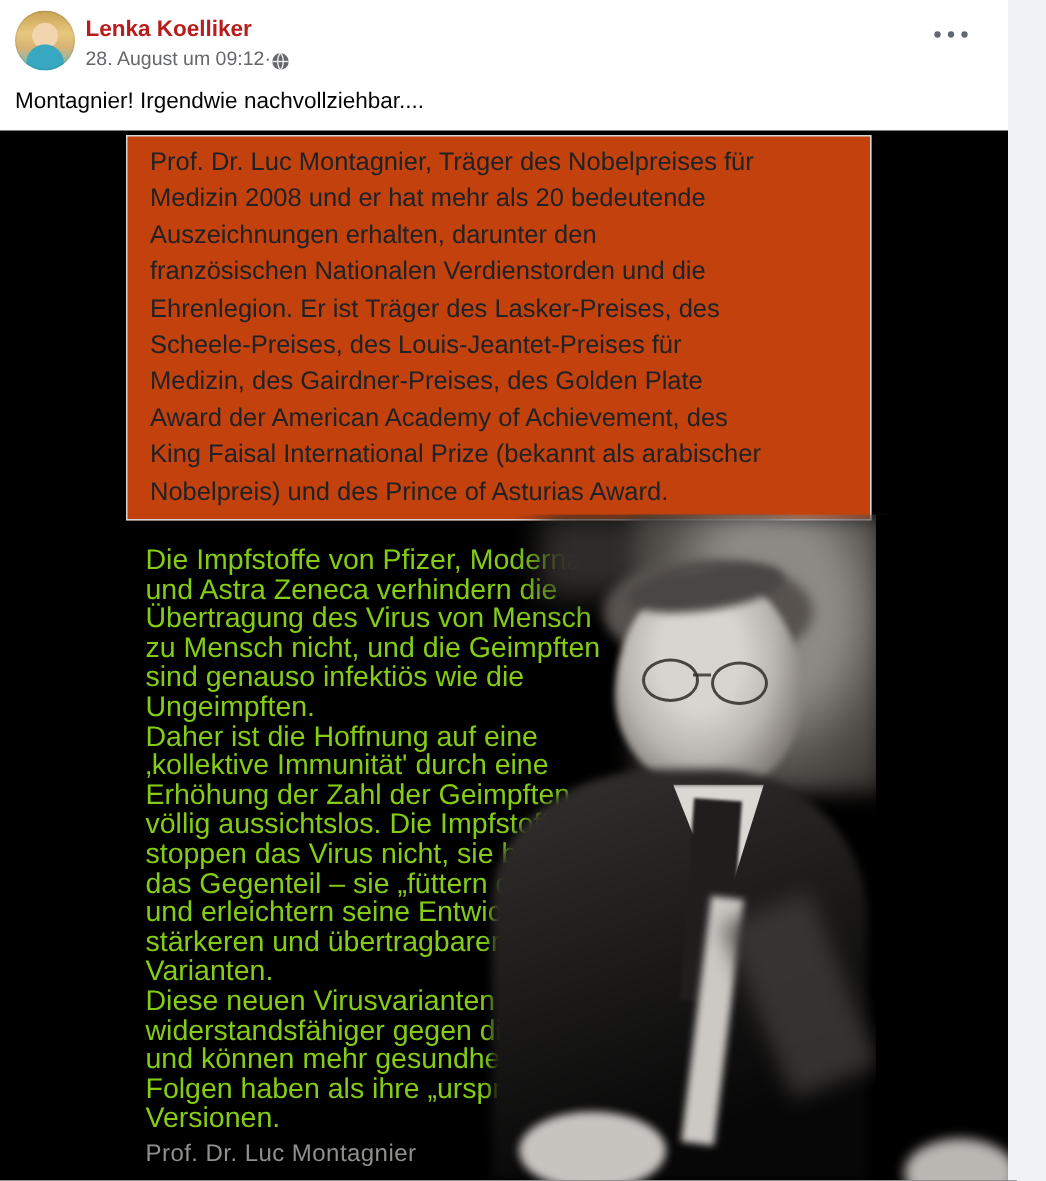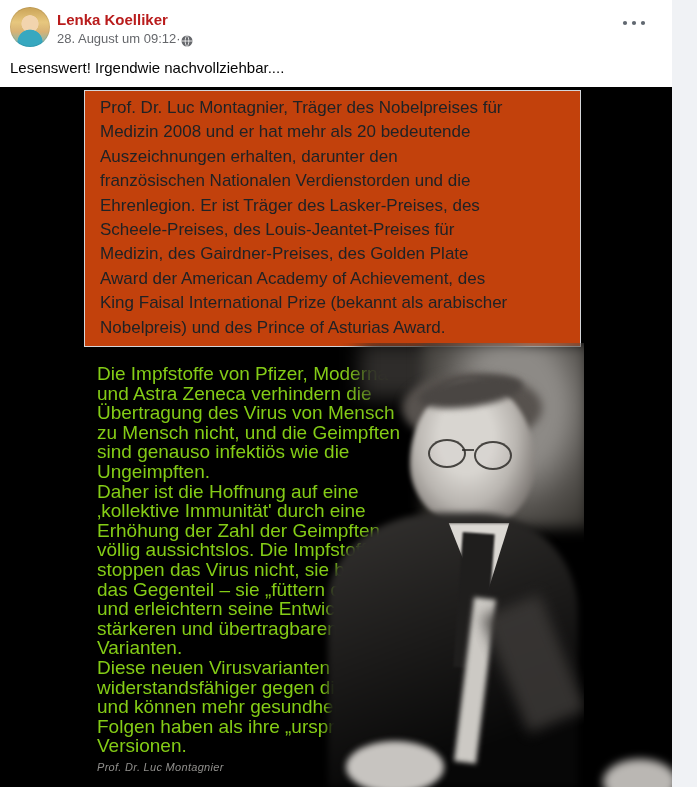--- a/index.html
+++ b/index.html
@@ -30,21 +30,21 @@
   
   .post-media{position:absolute;left:0;top:87px;width:672px;height:700px;background:#000;
               overflow:hidden;cursor:pointer;}
 
   .award-card{position:absolute;left:84px;top:3px;width:497px;height:257px;background:#c2410c;
               border:1px solid #d4d6da;box-sizing:border-box;padding:5px 14px 0 15px;}
   .award-text{font-size:17px;line-height:24.4px;color:#202225;white-space:pre-line;}
 
   .quote-text{position:absolute;left:97px;top:277px;width:330px;font-size:19px;line-height:19.6px;
               color:#84cc16;white-space:pre-line;text-shadow:0 0 2px rgba(0,0,0,.6);}
-  .quote-caption{position:absolute;left:97px;top:674px;font-size:11px;letter-spacing:.3px;color:#908f8c;font-style:italic;}
+  .quote-caption{position:absolute;left:97px;top:674px;font-size:16px;letter-spacing:.3px;color:#908f8c;}
 
   
   .photo{position:absolute;left:300px;top:256px;width:372px;height:444px;overflow:hidden;}
   .photo div{position:absolute;}
   .ph-smear{left:60px;top:0;width:160px;height:55px;background:#2e2c2a;filter:blur(10px);}
   .ph-painting{left:122px;top:0;width:168px;height:185px;filter:blur(7px);
      background:radial-gradient(ellipse at 55% 35%, #8d8a86 0 35%, #55524e 60%, #26241f 100%);}
   .ph-hair{left:102px;top:30px;width:140px;height:70px;border-radius:50%;background:#57524e;filter:blur(4px);}
   .ph-head{left:110px;top:38px;width:125px;height:148px;filter:blur(2px);
      border-radius:50% 50% 47% 53% / 56% 56% 44% 44%;
@@ -92,21 +92,21 @@
       </div>
       <button class="menu-btn" aria-label="menu">
         <svg width="26" height="8" viewBox="0 0 26 8">
           <circle cx="4" cy="4" r="2.1" fill="#606770"></circle>
           <circle cx="13" cy="4" r="2.1" fill="#606770"></circle>
           <circle cx="22" cy="4" r="2.1" fill="#606770"></circle>
         </svg>
       </button>
     </div>
 
-    <div class="post-message">Lesenswert! Irgendwie nachvollziehbar....</div>
+    <div class="post-message">Montagnier! Irgendwie nachvollziehbar....</div>
 
     <div class="post-media">
 
       <div class="award-card">
         <div class="award-text">Prof. Dr. Luc Montagnier, Träger des Nobelpreises für
 Medizin 2008 und er hat mehr als 20 bedeutende
 Auszeichnungen erhalten, darunter den
 französischen Nationalen Verdienstorden und die
 Ehrenlegion. Er ist Träger des Lasker-Preises, des
 Scheele-Preises, des Louis-Jeantet-Preises für

